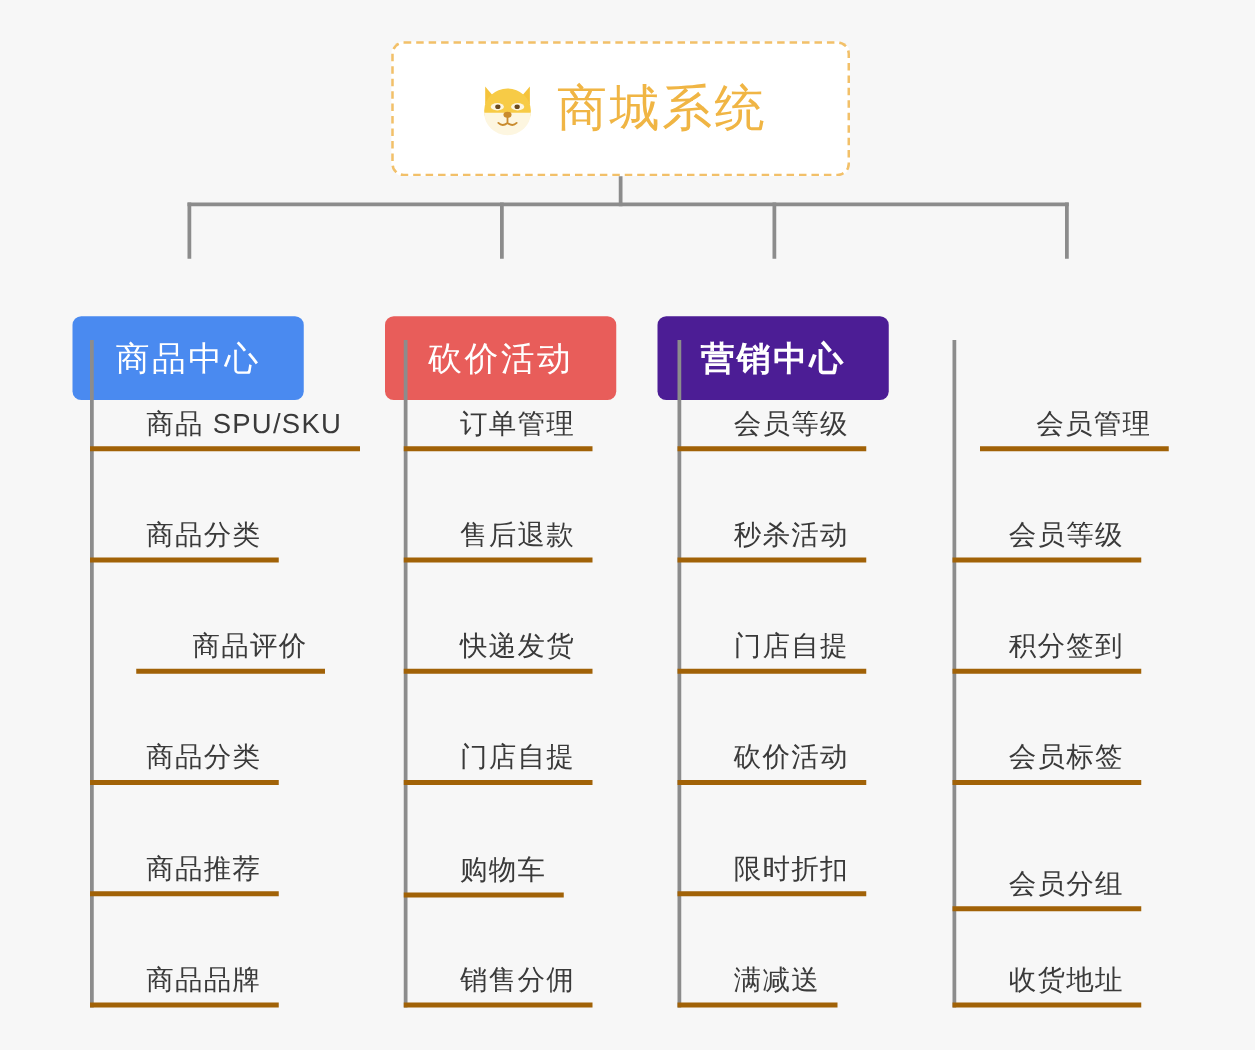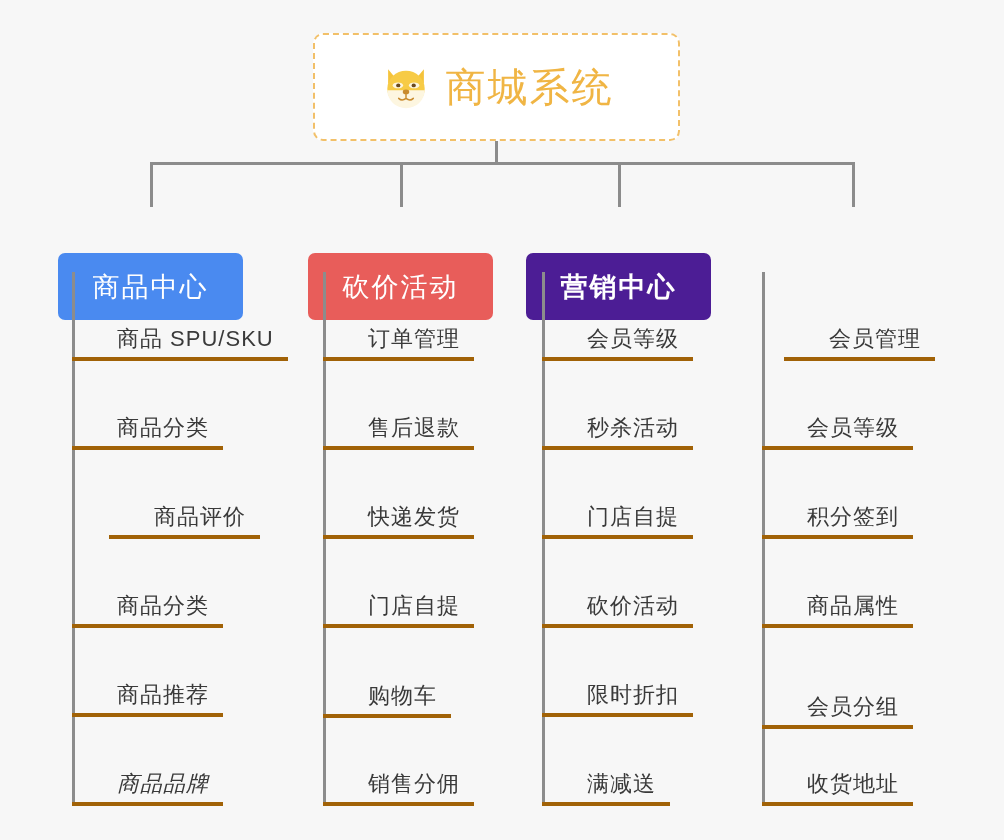--- a/index.html
+++ b/index.html
@@ -134,21 +134,21 @@
       </div>
     <div class="leaf-item" style="top:178px;margin-left:37px;">
         <span class="leaf-label">商品评价</span>
       </div>
     <div class="leaf-item" style="top:267px;">
         <span class="leaf-label">商品分类</span>
       </div>
     <div class="leaf-item" style="top:356px;">
         <span class="leaf-label">商品推荐</span>
       </div>
-    <div class="leaf-item" style="top:445px;font-style:italic;">
+    <div class="leaf-item" style="top:445px;">
         <span class="leaf-label">商品品牌</span>
       </div>
   </div>
 
   <div class="leaf-col" style="left:323px;">
     <div class="leaf-spine" style="height:534px;"></div>
     <div class="leaf-item" style="top:0px;">
         <span class="leaf-label">订单管理</span>
       </div>
     <div class="leaf-item" style="top:89px;">
@@ -195,21 +195,21 @@
     <div class="leaf-item" style="top:0px;margin-left:22px;">
         <span class="leaf-label">会员管理</span>
       </div>
     <div class="leaf-item" style="top:89px;">
         <span class="leaf-label">会员等级</span>
       </div>
     <div class="leaf-item" style="top:178px;">
         <span class="leaf-label">积分签到</span>
       </div>
     <div class="leaf-item" style="top:267px;">
-        <span class="leaf-label">商品属性</span>
+        <span class="leaf-label">会员标签</span>
       </div>
     <div class="leaf-item" style="top:368px;">
         <span class="leaf-label">会员分组</span>
       </div>
     <div class="leaf-item" style="top:445px;">
         <span class="leaf-label">收货地址</span>
       </div>
   </div>
 
 </div>

